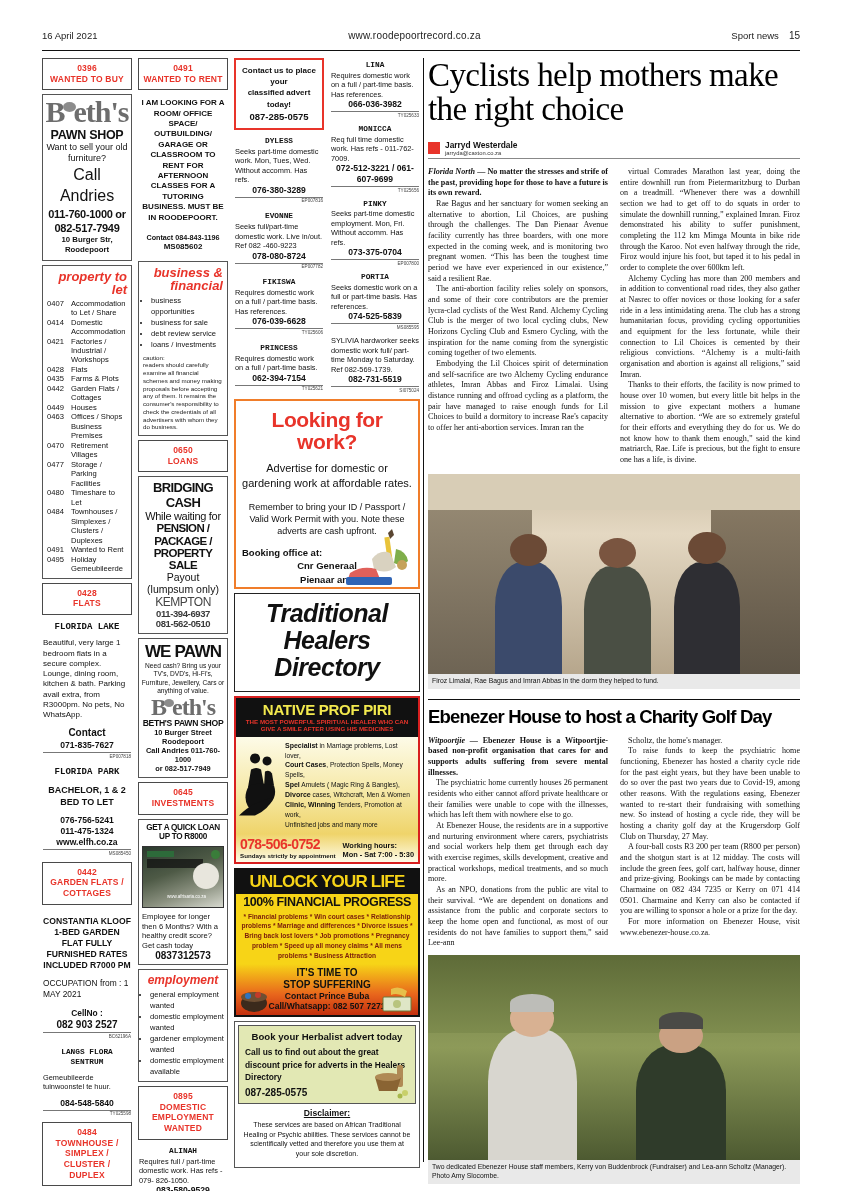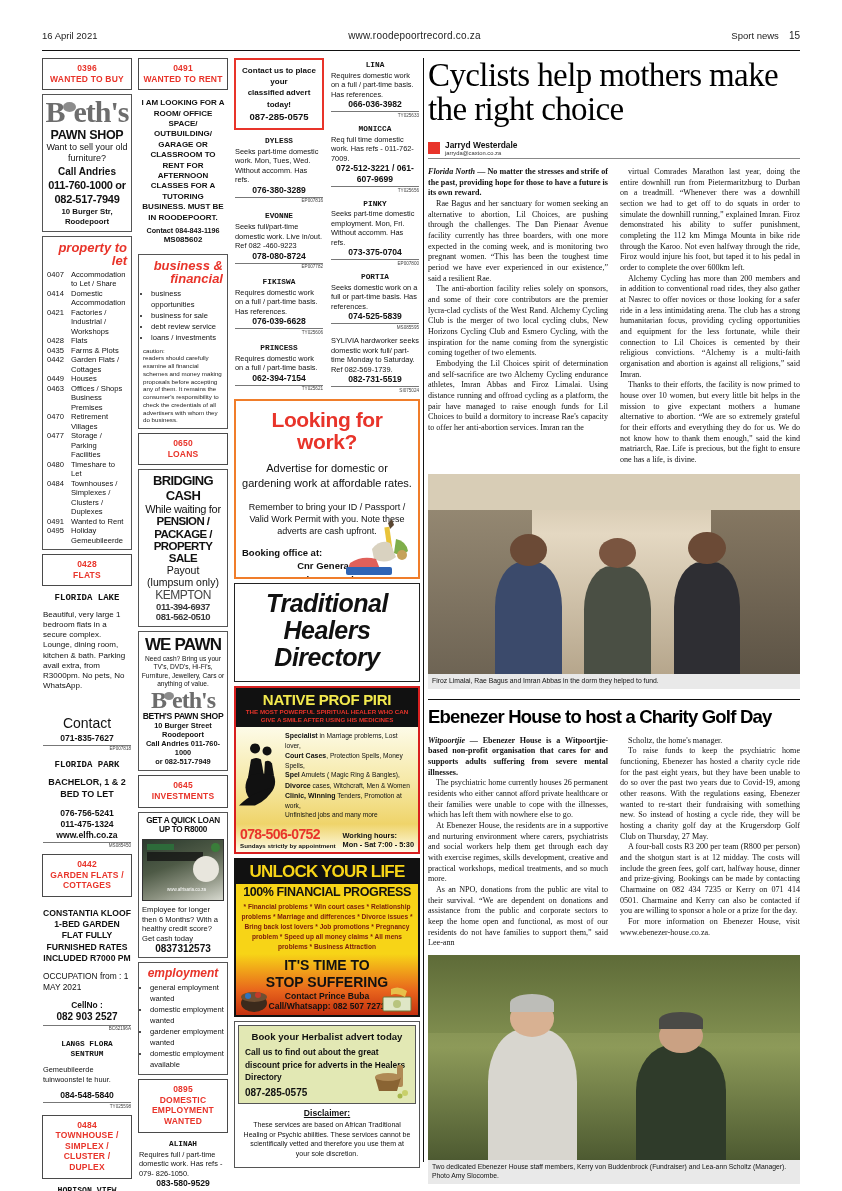--- a/index.html
+++ b/index.html
@@ -56,21 +56,21 @@
     font-family: "Liberation Serif", serif; font-weight: bold;
     font-size: 30px; color: #6d6d6d; line-height: .95; letter-spacing: -1px;
     position: relative;
   }
   .beth-logo .dot {
     display:inline-block; width: 13px; height: 10px; border-radius: 50%;
     background:#8c8c8c; position: relative; top:-10px; margin: 0 -2px;
   }
   .beth h3 { font-size: 12.5px; font-weight: bold; letter-spacing: -.3px; margin-top:1px;}
   .beth p { font-size: 9px; line-height: 1.3; }
-  .beth .strong { font-weight: bold; font-size: 10px; }
+  .beth .strong { font-weight: normal; font-size: 16px; }
   .beth .phone { font-weight: bold; font-size: 11px; letter-spacing: -.3px; }
   .beth .addr { font-size: 7.8px; font-weight: bold; }
 
   
   .sect-head {
     color: #e8342a; font-style: italic; font-weight: bold;
     font-size: 13px; line-height: 1.0; text-align: right; margin-bottom: 3px;
     font-family: "Liberation Sans", sans-serif;
   }
   .sect-head.center { text-align: center; }
@@ -180,21 +180,21 @@
 
   .unlock { border: 2px solid #111; background:#f7d417; }
   .unlock .hd { background:#111; text-align:center; padding:2px; }
   .unlock .hd .l1 { color:#f7d417; font-weight:bold; font-size:17px; letter-spacing:-.8px; }
   .unlock .l2 { text-align:center; font-weight:bold; font-size:12.5px; color:#111; letter-spacing:-.4px; padding-top:1px;}
   .unlock .body { font-size:6.6px; font-weight:bold; color:#7a1b0b; text-align:center; line-height:1.5; padding:3px 5px;}
   .unlock .foot {
     background: linear-gradient(180deg,#f7d417 0%, #e8651c 60%, #c4300f 100%);
     text-align:center; padding:3px 2px 4px; position:relative;
   }
-  .unlock .foot .a { font-weight:bold; font-size:14px; color:#111; line-height:1.2;}
+  .unlock .foot .a { font-weight:bold; font-size:10px; color:#111; line-height:1.2;}
   .unlock .foot .b { font-weight:bold; font-size:8.6px; color:#111; }
 
   .herbal {
     border:1px solid #555; background:#e2e8b4; padding:5px 6px; position:relative;
   }
   .herbal .t { font-weight:bold; font-size:9.6px; text-align:center; }
   .herbal .d { font-weight:bold; font-size:8.4px; line-height:1.5; margin-top:4px; }
   .herbal .tel { font-weight:bold; font-size:10px; margin-top:3px; }
   .herbal .pot { position:absolute; right:4px; bottom:4px; width:44px; height:36px; }
 
@@ -352,21 +352,21 @@
       </div>
 
       <div class="cat-box">
         <span class="num">0428</span>
         <span>FLATS</span>
       </div>
 
       <div class="cls">
         <div class="name" style="font-size:9px">FLORIDA LAKE</div>
         <div class="body" style="font-size:8px;margin-top:5px">Beautiful, very large 1 bedroom flats in a secure complex. Lounge, dining room, kitchen &amp; bath. Parking avail extra, from R3000pm. No pets, No WhatsApp.</div>
-        <div style="margin-top:23px;font-weight:normal;font-size:14px">Contact</div>
+        <div style="margin-top:7px;font-weight:bold;font-size:10px">Contact</div>
         <div class="tel">071-835-7627</div>
         <div class="ref">EP007818</div>
       </div>
 
       <div class="cls">
         <div class="name" style="font-size:9px">FLORIDA PARK</div>
         <div style="font-weight:bold;font-size:9px;margin-top:6px;line-height:1.3">BACHELOR, 1 &amp; 2 BED TO LET</div>
         <div class="tel" style="margin-top:7px">076-756-5241</div>
         <div class="tel">011-475-1324</div>
         <div class="tel">www.elfh.co.za</div>
@@ -407,21 +407,21 @@
 
     <div class="col">
 
       <div class="cat-box">
         <span class="num">0491</span>
         <span>WANTED TO RENT</span>
       </div>
 
       <div class="wtr">
         <div>I AM LOOKING FOR A ROOM/ OFFICE SPACE/ OUTBUILDING/ GARAGE OR CLASSROOM TO RENT FOR AFTERNOON CLASSES FOR A TUTORING BUSINESS. MUST BE IN ROODEPOORT.</div>
-        <div class="small" style="margin-top:3px">Contact 084-843-1196</div>
+        <div class="small" style="margin-top:10px">Contact 084-843-1196</div>
         <div class="ref">MS085602</div>
       </div>
 
       <div class="adbox">
         <div class="sect-head">
           <span>business &amp;</span><br>
           <span>financial</span>
         </div>
         <ul class="bullets">
           <li>business opportunities</li>

